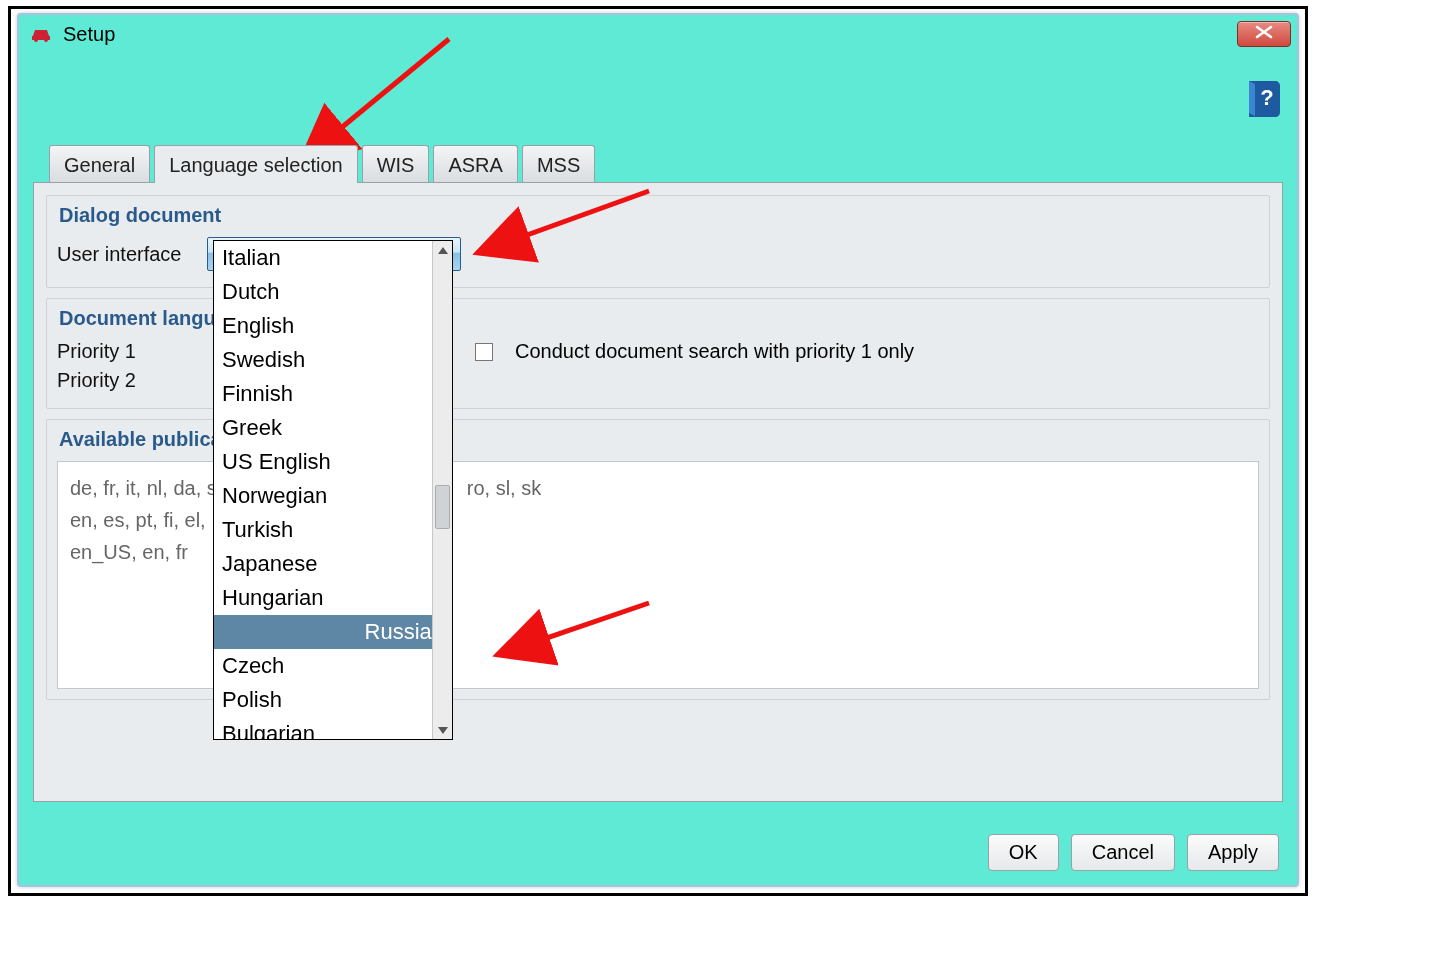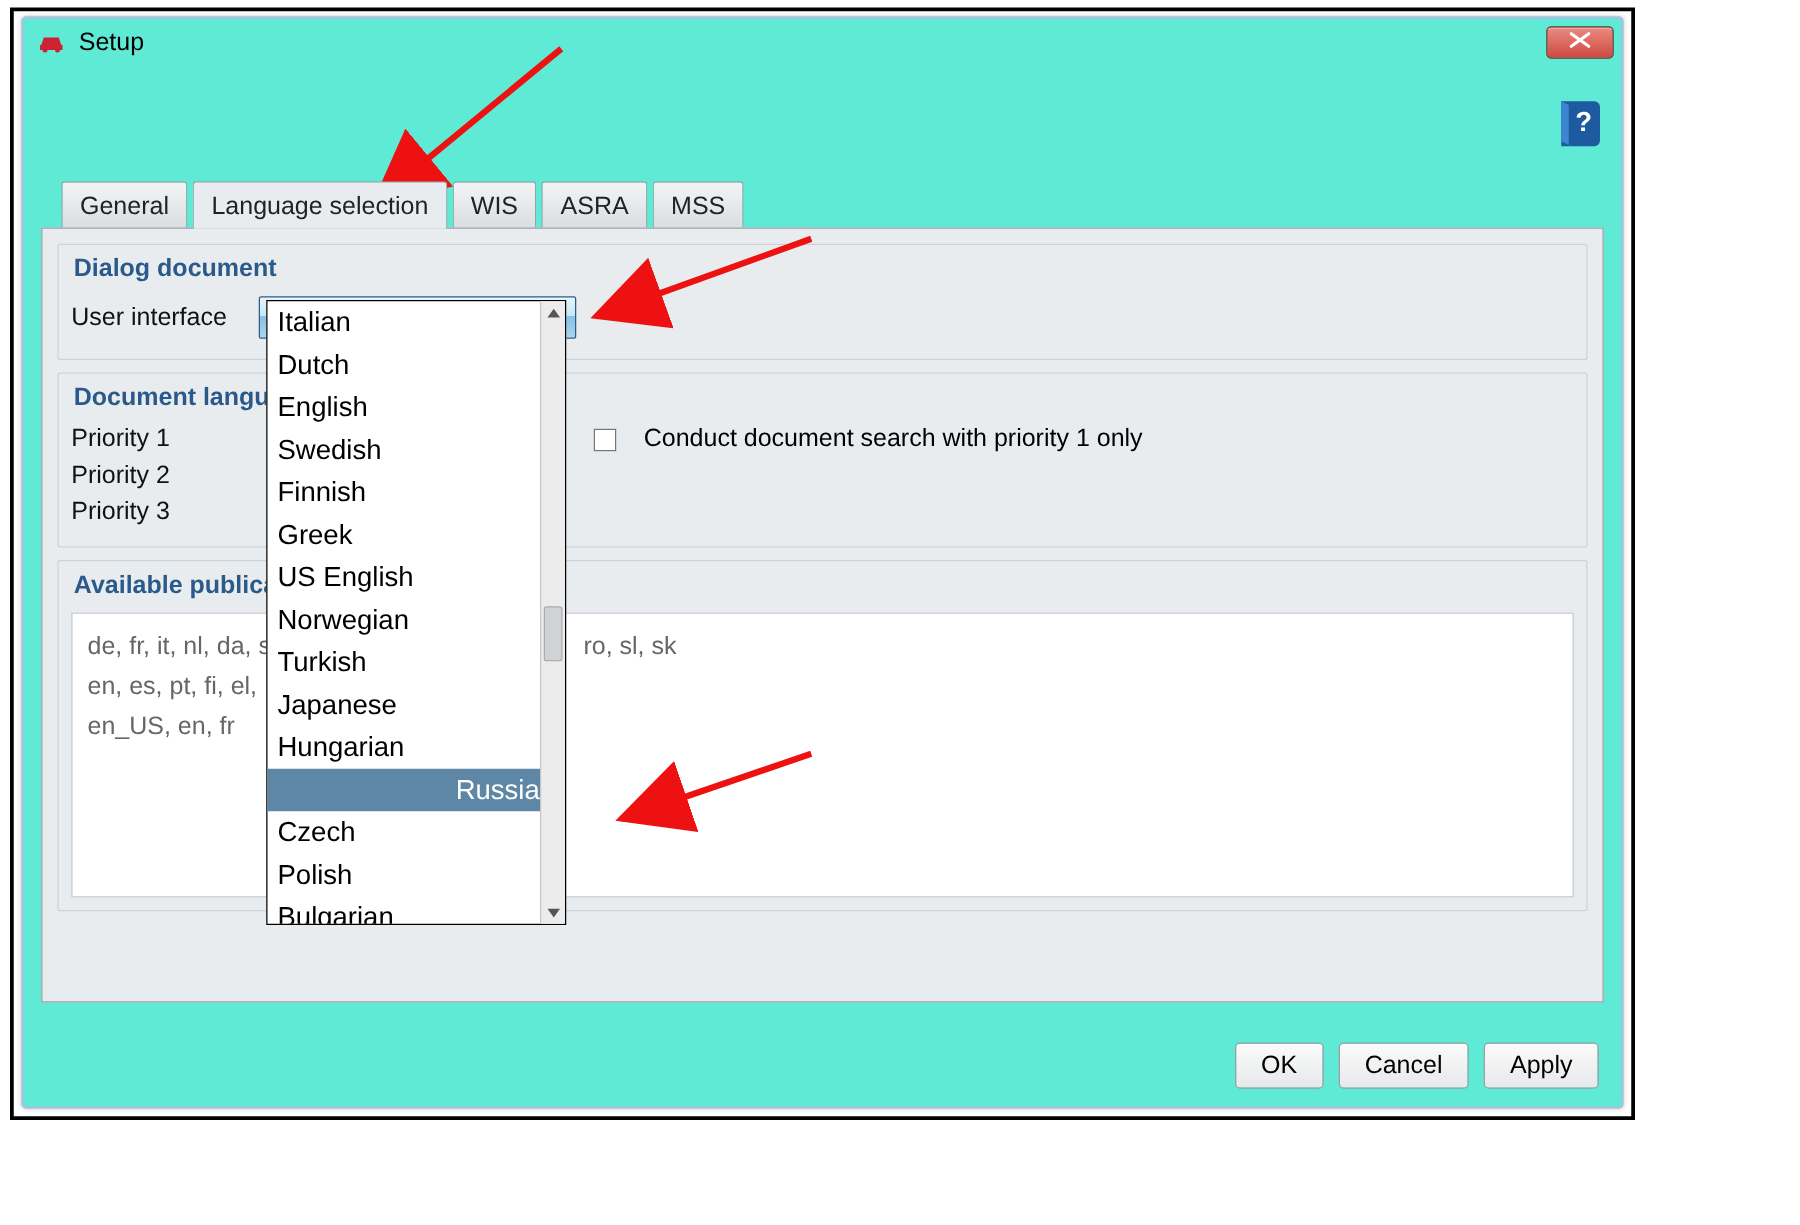--- a/index.html
+++ b/index.html
@@ -149,23 +149,20 @@
           <div class="group-title">Document language</div>
           <div class="row">
             <span class="label">Priority 1</span>
             <span style="width:254px;"></span>
             <span class="checkbox"></span>
             <span>Conduct document search with priority 1 only</span>
           </div>
           <div class="row">
               <span class="label">Priority 2</span>
             </div>
-          <div class="row">
-              <span class="label">Priority 3</span>
-            </div>
         </div>
 
         <div class="group">
           <div class="group-title">Available publication languages</div>
           <div class="pub-box">
             <div><span>de, fr, it, nl, da, s</span><span style="display:inline-block;width:250px;"></span><span>ro, sl, sk</span></div>
             <div>en, es, pt, fi, el,</div>
             <div>en_US, en, fr</div>
           </div>
         </div>

